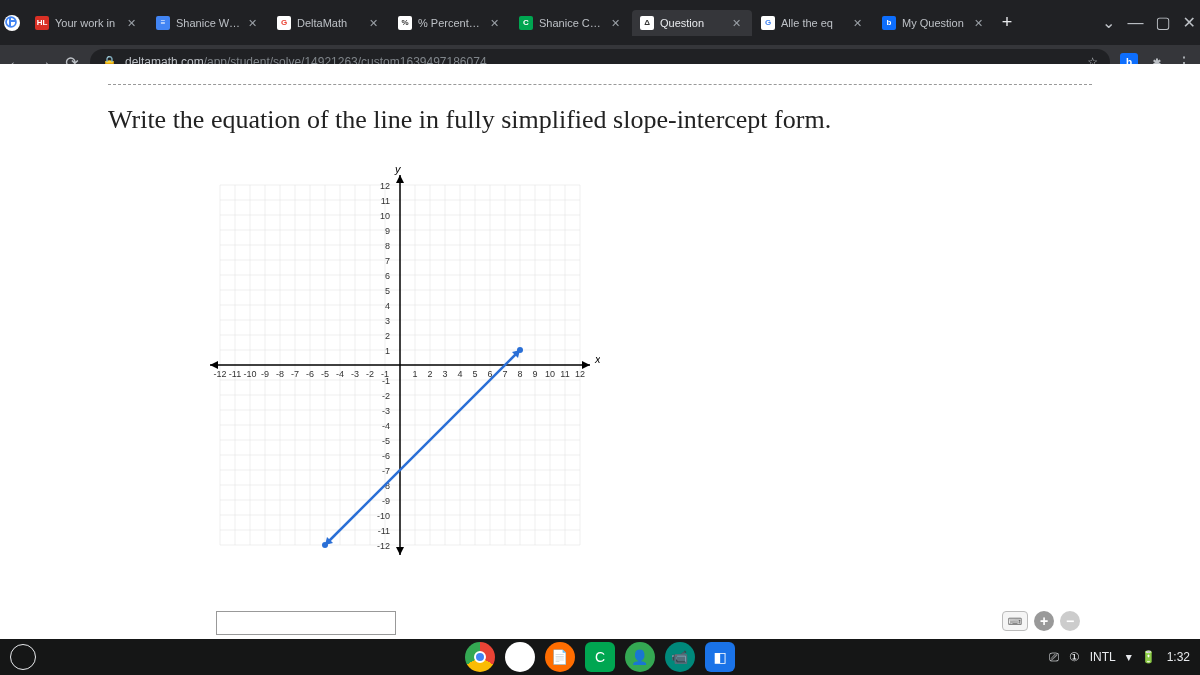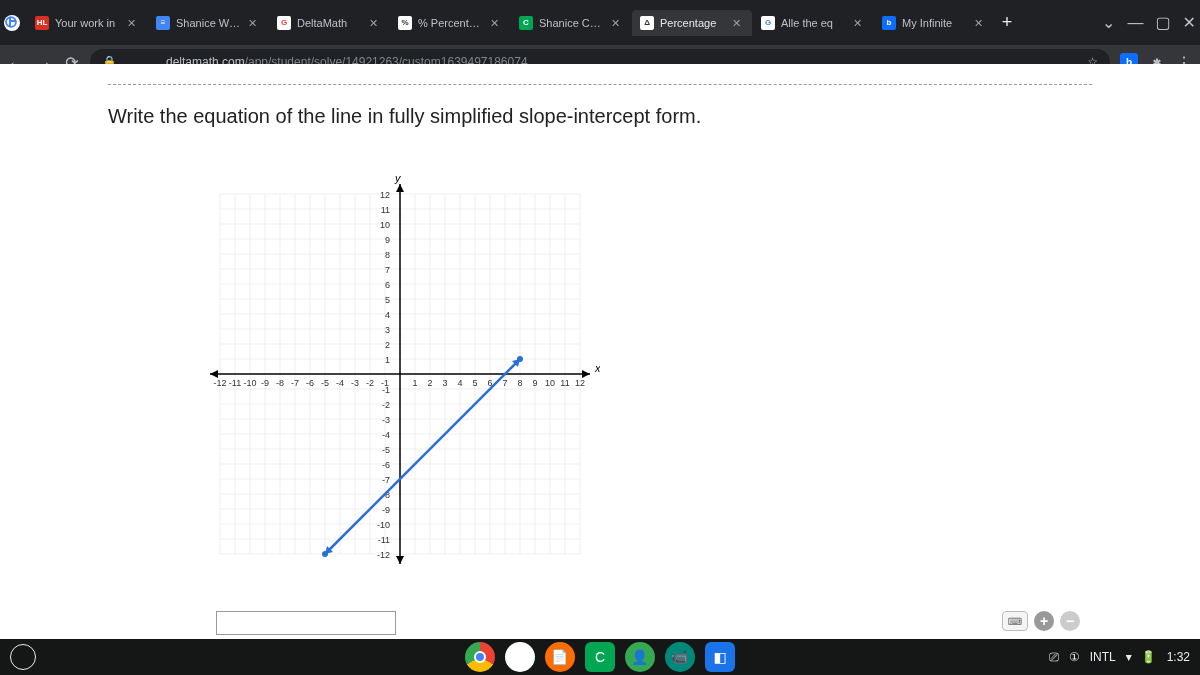--- a/index.html
+++ b/index.html
@@ -16,30 +16,30 @@
   .new-tab { color: #e8eaed; width: 24px; height: 24px; display: flex; align-items: center; justify-content: center; font-size: 18px; cursor: pointer; }
   .window-controls { margin-left: auto; display: flex; align-items: center; gap: 12px; color: #bdc1c6; }
   .window-controls span { cursor: pointer; }
   
   
   .toolbar { height: 34px; background: #35363a; display: flex; align-items: center; padding: 0 8px; gap: 10px; }
   .nav-arrows { display: flex; gap: 12px; color: #bdc1c6; }
   .nav-arrows span { width: 16px; height: 16px; display: flex; align-items: center; justify-content: center; cursor: pointer; }
   .address-bar { flex: 1; height: 26px; background: #202124; border-radius: 13px; display: flex; align-items: center; padding: 0 12px; gap: 8px; color: #bdc1c6; font-size: 12px; }
   .address-bar .lock { color: #9aa0a6; }
-  .address-bar .url { flex: 1; margin-left: 41px; }
+  .address-bar .url { flex: 1; }
   .address-bar .url .path { color: #80868b; }
   .toolbar-right { display: flex; gap: 10px; align-items: center; color: #bdc1c6; }
   .ext-icon { width: 18px; height: 18px; display: flex; align-items: center; justify-content: center; border-radius: 3px; font-size: 10px; font-weight: bold; cursor: pointer; }
   
   
   .content { position: absolute; top: 64px; left: 0; right: 0; bottom: 36px; background: #fff; overflow: hidden; }
   .problem-area { padding: 20px 108px; height: 100%; position: relative; }
   .dashed-top { border-top: 1px dashed #999; margin-bottom: 20px; }
-  .question { font-family: Liberation Sans, sans-serif; font-size: 20px; color: #222; margin-bottom: 46px; }
+  .question { font-family: Liberation Serif, serif; font-size: 26px; color: #222; margin-bottom: 30px; }
   
   
   .graph-wrap { position: relative; width: 400px; height: 400px; margin-left: 92px; }
   svg.graph { width: 400px; height: 400px; }
   .grid-line { stroke: #ddd; stroke-width: 0.5; }
   .axis-line { stroke: #000; stroke-width: 1.5; }
   .tick-label { font-size: 9px; fill: #333; }
   .axis-label { font-size: 11px; font-style: italic; fill: #000; }
   .plot-line { stroke: #2a6fd6; stroke-width: 2.5; fill: none; }
   .plot-point { fill: #2a6fd6; }
@@ -94,31 +94,31 @@
     <span class="tab-title">% Percentage</span>
     <span class="tab-close">✕</span>
   </div>
   <div class="tab">
     <span class="tab-favicon" style="background:#00a651;color:#fff">C</span>
     <span class="tab-title">Shanice Cam</span>
     <span class="tab-close">✕</span>
   </div>
   <div class="tab active">
     <span class="tab-favicon" style="background:#fff;color:#333">Δ</span>
-    <span class="tab-title">Percentage</span>
+    <span class="tab-title">Question</span>
     <span class="tab-close">✕</span>
   </div>
   <div class="tab">
     <span class="tab-favicon" style="background:#fff;color:#4285f4">G</span>
     <span class="tab-title">Alle the eq</span>
     <span class="tab-close">✕</span>
   </div>
   <div class="tab">
     <span class="tab-favicon" style="background:#0d6efd;color:#fff">b</span>
-    <span class="tab-title">My Infinite</span>
+    <span class="tab-title">My Question</span>
     <span class="tab-close">✕</span>
   </div>
   <div class="new-tab">+</div>
   <div class="window-controls">
     <span>⌄</span>
     <span>—</span>
     <span>▢</span>
     <span>✕</span>
   </div>
 </div>

